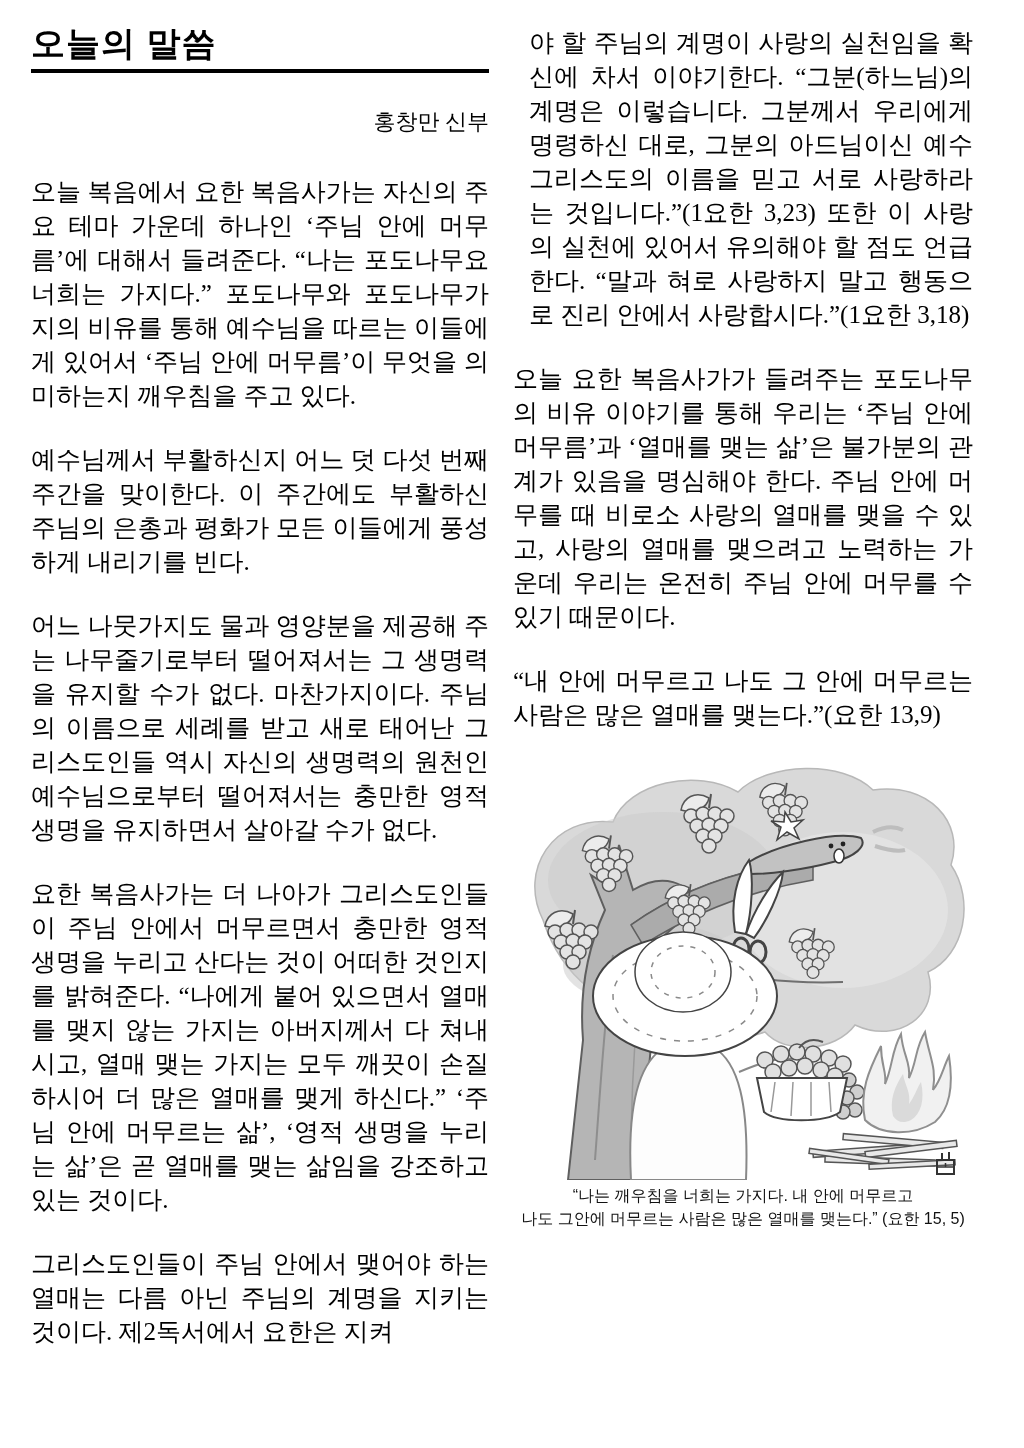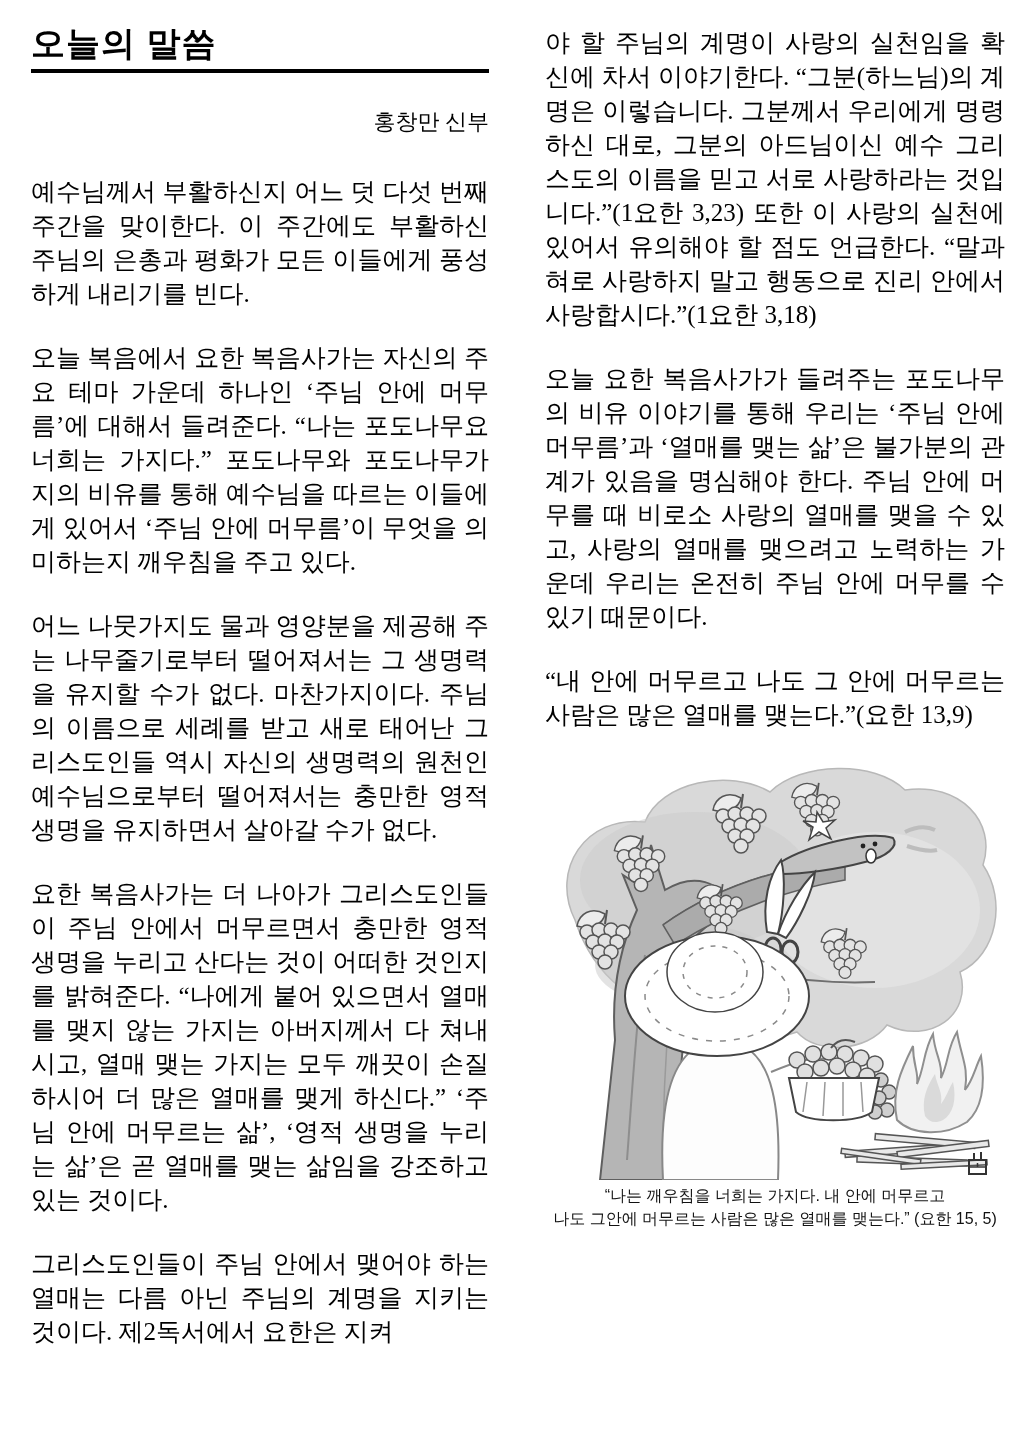--- a/index.html
+++ b/index.html
@@ -2,59 +2,59 @@
 <html lang="ko"><head>
 <meta charset="utf-8">
 <style>
   html,body{margin:0;padding:0;background:#ffffff;}
   body{
     width:1024px;height:1448px;overflow:hidden;color:#000;
     font-family:"Liberation Serif","DejaVu Serif",serif;
   }
   .page{
     box-sizing:border-box;width:1024px;height:1448px;
-    padding:24px 19px 0 31px;display:flex;gap:56px;background:#fff;
+    padding:24px 19px 0 31px;display:flex;gap:24px;background:#fff;
   }
   .col{box-sizing:border-box;}
   .col-left{width:458px;}
   .col-right{width:460px;}
   h1.title{
     font-family:"Liberation Sans","DejaVu Sans",sans-serif;
     font-weight:800;font-size:34px;line-height:38px;margin:0;letter-spacing:1px;
   }
   .rule{height:4px;background:#000;margin-top:7px;width:100%;}
   .author{
     text-align:right;font-size:22px;line-height:30px;margin-top:34px;
   }
   p.body-par{
     font-size:25px;line-height:34px;margin:30px 0 0 0;
     text-align:justify;text-align-last:left;word-break:normal;
   }
   .col-left p.body-par:first-of-type{margin-top:38px;}
-  .col-right p.body-par:first-child{margin-top:2px;}
+  .col-right p.body-par:first-child{margin-top:2px;margin-left:16px;}
   p.no-gap{margin-top:0;}
   figure.illustration{margin:28px 0 0 0;}
   figure.illustration svg{display:block;}
   figcaption{
     font-family:"Liberation Sans","DejaVu Sans",sans-serif;
     font-size:16px;line-height:23px;text-align:center;margin-top:4px;color:#111;
   }
 </style>
 </head>
 <body>
 
 <div class="page">
 
   <div class="col col-left">
     <h1 class="title">오늘의 말씀</h1>
     <div class="rule"></div>
     <div class="author">홍창만 신부</div>
 
+    <p class="body-par">오늘 복음에서 요한 복음사가는 자신의 주요 테마 가운데 하나인 ‘주님 안에 머무름’에 대해서 들려준다. “나는 포도나무요 너희는 가지다.” 포도나무와 포도나무가지의 비유를 통해 예수님을 따르는 이들에게 있어서 ‘주님 안에 머무름’이 무엇을 의미하는지 깨우침을 주고 있다.</p>
     <p class="body-par">예수님께서 부활하신지 어느 덧 다섯 번째 주간을 맞이한다. 이 주간에도 부활하신 주님의 은총과 평화가 모든 이들에게 풍성하게 내리기를 빈다.</p>
-    <p class="body-par">오늘 복음에서 요한 복음사가는 자신의 주요 테마 가운데 하나인 ‘주님 안에 머무름’에 대해서 들려준다. “나는 포도나무요 너희는 가지다.” 포도나무와 포도나무가지의 비유를 통해 예수님을 따르는 이들에게 있어서 ‘주님 안에 머무름’이 무엇을 의미하는지 깨우침을 주고 있다.</p>
     <p class="body-par">어느 나뭇가지도 물과 영양분을 제공해 주는 나무줄기로부터 떨어져서는 그 생명력을 유지할 수가 없다. 마찬가지이다. 주님의 이름으로 세례를 받고 새로 태어난 그리스도인들 역시 자신의 생명력의 원천인 예수님으로부터 떨어져서는 충만한 영적 생명을 유지하면서 살아갈 수가 없다.</p>
     <p class="body-par">요한 복음사가는 더 나아가 그리스도인들이 주님 안에서 머무르면서 충만한 영적 생명을 누리고 산다는 것이 어떠한 것인지를 밝혀준다. “나에게 붙어 있으면서 열매를 맺지 않는 가지는 아버지께서 다 쳐내시고, 열매 맺는 가지는 모두 깨끗이 손질하시어 더 많은 열매를 맺게 하신다.” ‘주님 안에 머무르는 삶’, ‘영적 생명을 누리는 삶’은 곧 열매를 맺는 삶임을 강조하고 있는 것이다.</p>
     <p class="body-par">그리스도인들이 주님 안에서 맺어야 하는 열매는 다름 아닌 주님의 계명을 지키는 것이다. 제2독서에서 요한은 지켜</p>
   </div>
 
   <div class="col col-right">
     <p class="body-par">야 할 주님의 계명이 사랑의 실천임을 확신에 차서 이야기한다. “그분(하느님)의 계명은 이렇습니다. 그분께서 우리에게 명령하신 대로, 그분의 아드님이신 예수 그리스도의 이름을 믿고 서로 사랑하라는 것입니다.”(1요한 3,23) 또한 이 사랑의 실천에 있어서 유의해야 할 점도 언급한다. “말과 혀로 사랑하지 말고 행동으로 진리 안에서 사랑합시다.”(1요한 3,18)</p>
     <p class="body-par">오늘 요한 복음사가가 들려주는 포도나무의 비유 이야기를 통해 우리는 ‘주님 안에 머무름’과 ‘열매를 맺는 삶’은 불가분의 관계가 있음을 명심해야 한다. 주님 안에 머무를 때 비로소 사랑의 열매를 맺을 수 있고, 사랑의 열매를 맺으려고 노력하는 가운데 우리는 온전히 주님 안에 머무를 수 있기 때문이다.</p>
     <p class="body-par">“내 안에 머무르고 나도 그 안에 머무르는 사람은 많은 열매를 맺는다.”(요한 13,9)</p>
 

